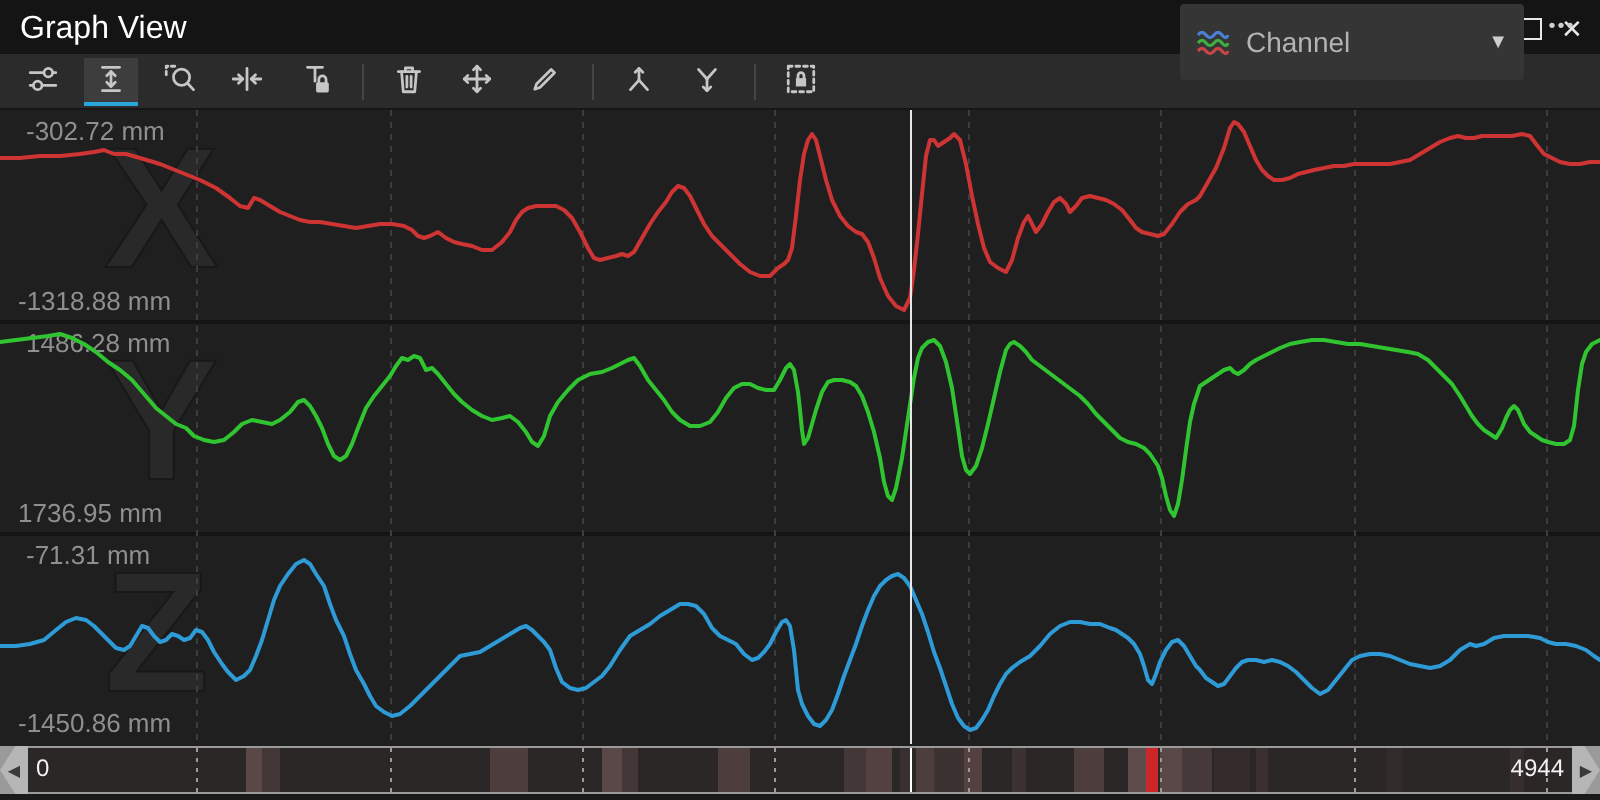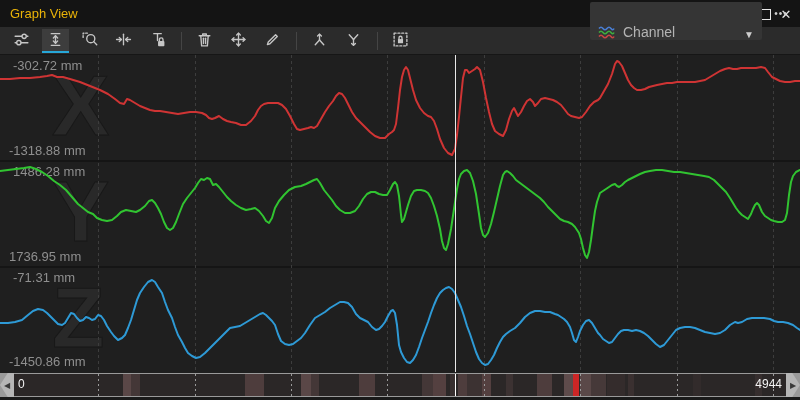--- a/index.html
+++ b/index.html
@@ -1,35 +1,35 @@
 <!DOCTYPE html>
 <html><head>
 <meta charset="utf-8">
 <style>
   html,body{margin:0;padding:0;background:#000;}
   #window{position:relative;width:800px;height:400px;background:#1f1f1f;overflow:hidden;
           font-family:"Liberation Sans",sans-serif;-webkit-user-select:none;user-select:none;}
   
   #titlebar{position:absolute;left:0;top:0;width:800px;height:27px;background:#141414;}
-  #title{position:absolute;left:10px;top:6px;font-size:13px;color:#eab308;}
+  #title{position:absolute;left:10px;top:6px;font-size:16px;color:#ffffff;}
   .winbtn{position:absolute;top:5px;width:18px;height:18px;display:flex;align-items:center;
           justify-content:center;color:#e8e8e8;cursor:default;}
   #btn-max{right:26px;}
   #btn-max .box{width:9px;height:9px;border:1.5px solid #e8e8e8;}
   #btn-close{right:5px;font-size:13px;line-height:1;}
   
   #toolbar{position:absolute;left:0;top:27px;width:800px;height:28px;background:#2b2b2b;
            border-bottom:1px solid #161616;display:flex;align-items:center;padding-left:8px;box-sizing:border-box;}
   .tbtn{width:27px;height:24px;display:flex;align-items:center;justify-content:center;margin-right:7px;
         border-bottom:2px solid transparent;box-sizing:border-box;}
   .tbtn.selected{background:#3d3d3d;border-bottom:2px solid #27a7d8;}
   .tbtn svg{display:block;}
   .tsep{width:1px;height:18px;background:#454545;margin:0 9px 0 3px;}
   #channel-box{position:absolute;right:38px;top:2px;height:38px;width:172px;background:#353535;
-               display:flex;align-items:flex-end;padding:0 8px;box-sizing:border-box;border-radius:2px;}
+               display:flex;align-items:center;padding:0 8px;box-sizing:border-box;border-radius:2px;}
   #channel-label{color:#b4b4b4;font-size:14px;margin-left:8px;flex:1;}
   #channel-caret{color:#cecece;font-size:10px;}
   #more-btn{position:absolute;right:6px;top:2px;height:23px;width:26px;display:flex;align-items:center;
             justify-content:center;color:#d0d0d0;font-size:10px;letter-spacing:1px;}
   
   #grapharea{position:absolute;left:0;top:55px;width:800px;height:317px;background:#1f1f1f;}
   .panel{position:absolute;left:0;width:800px;}
   .panel .toplab{position:absolute;left:13px;top:3px;font-size:13px;color:#8f8f8f;text-align:center;}
   .panel .botlab{position:absolute;left:9px;bottom:3px;font-size:13px;color:#8f8f8f;}
   .panel .wmark{position:absolute;left:52px;top:50%;transform:translateY(-54%);

